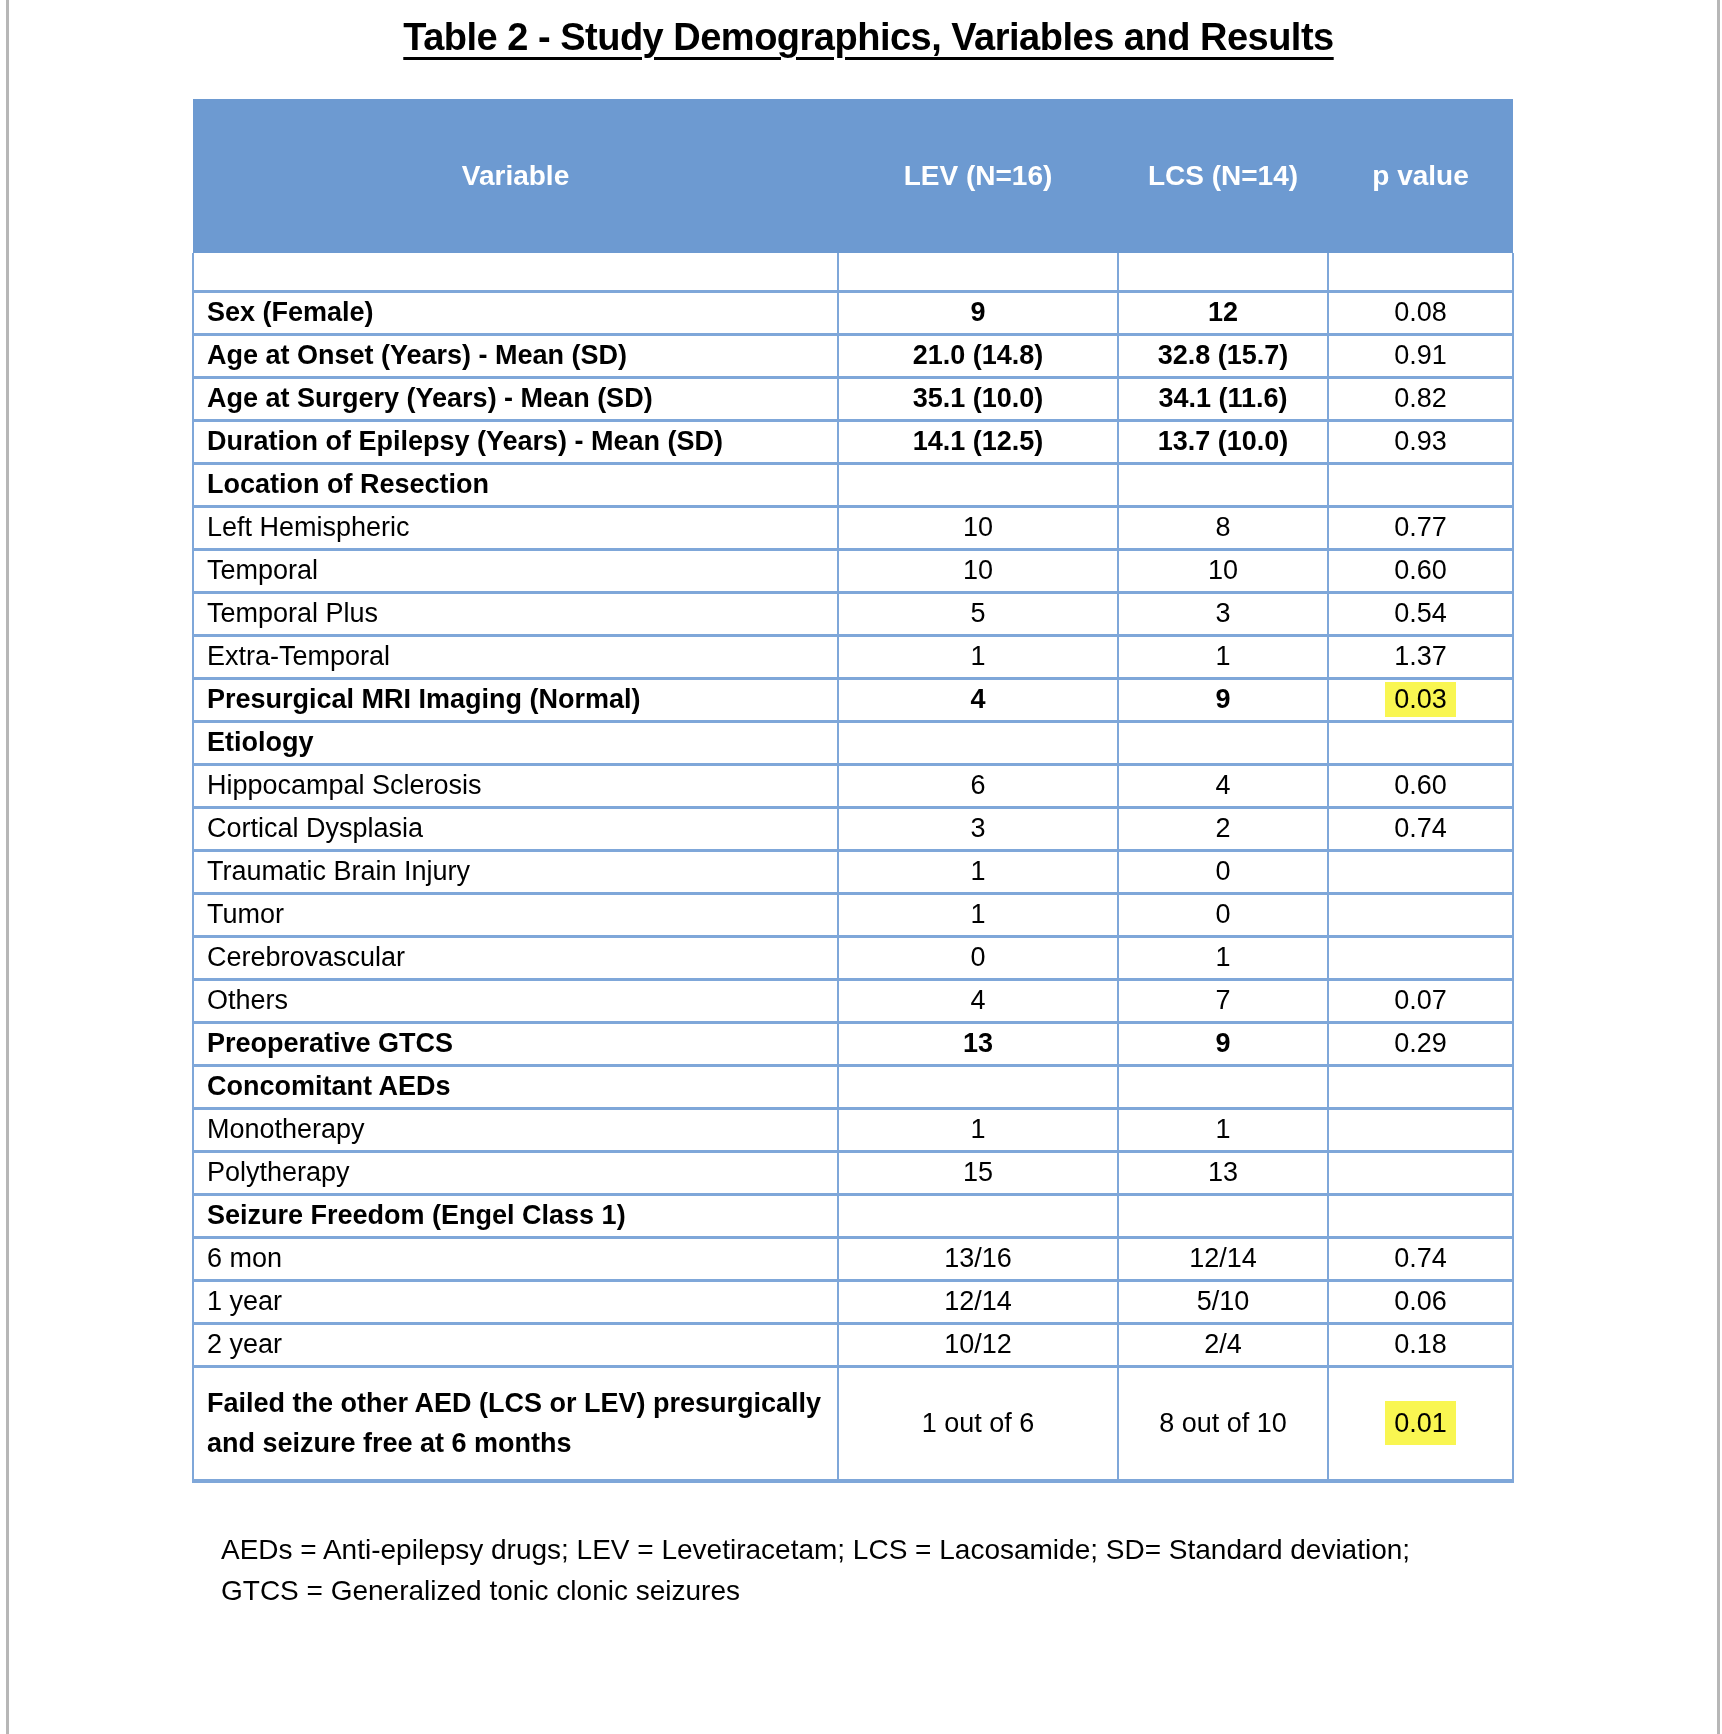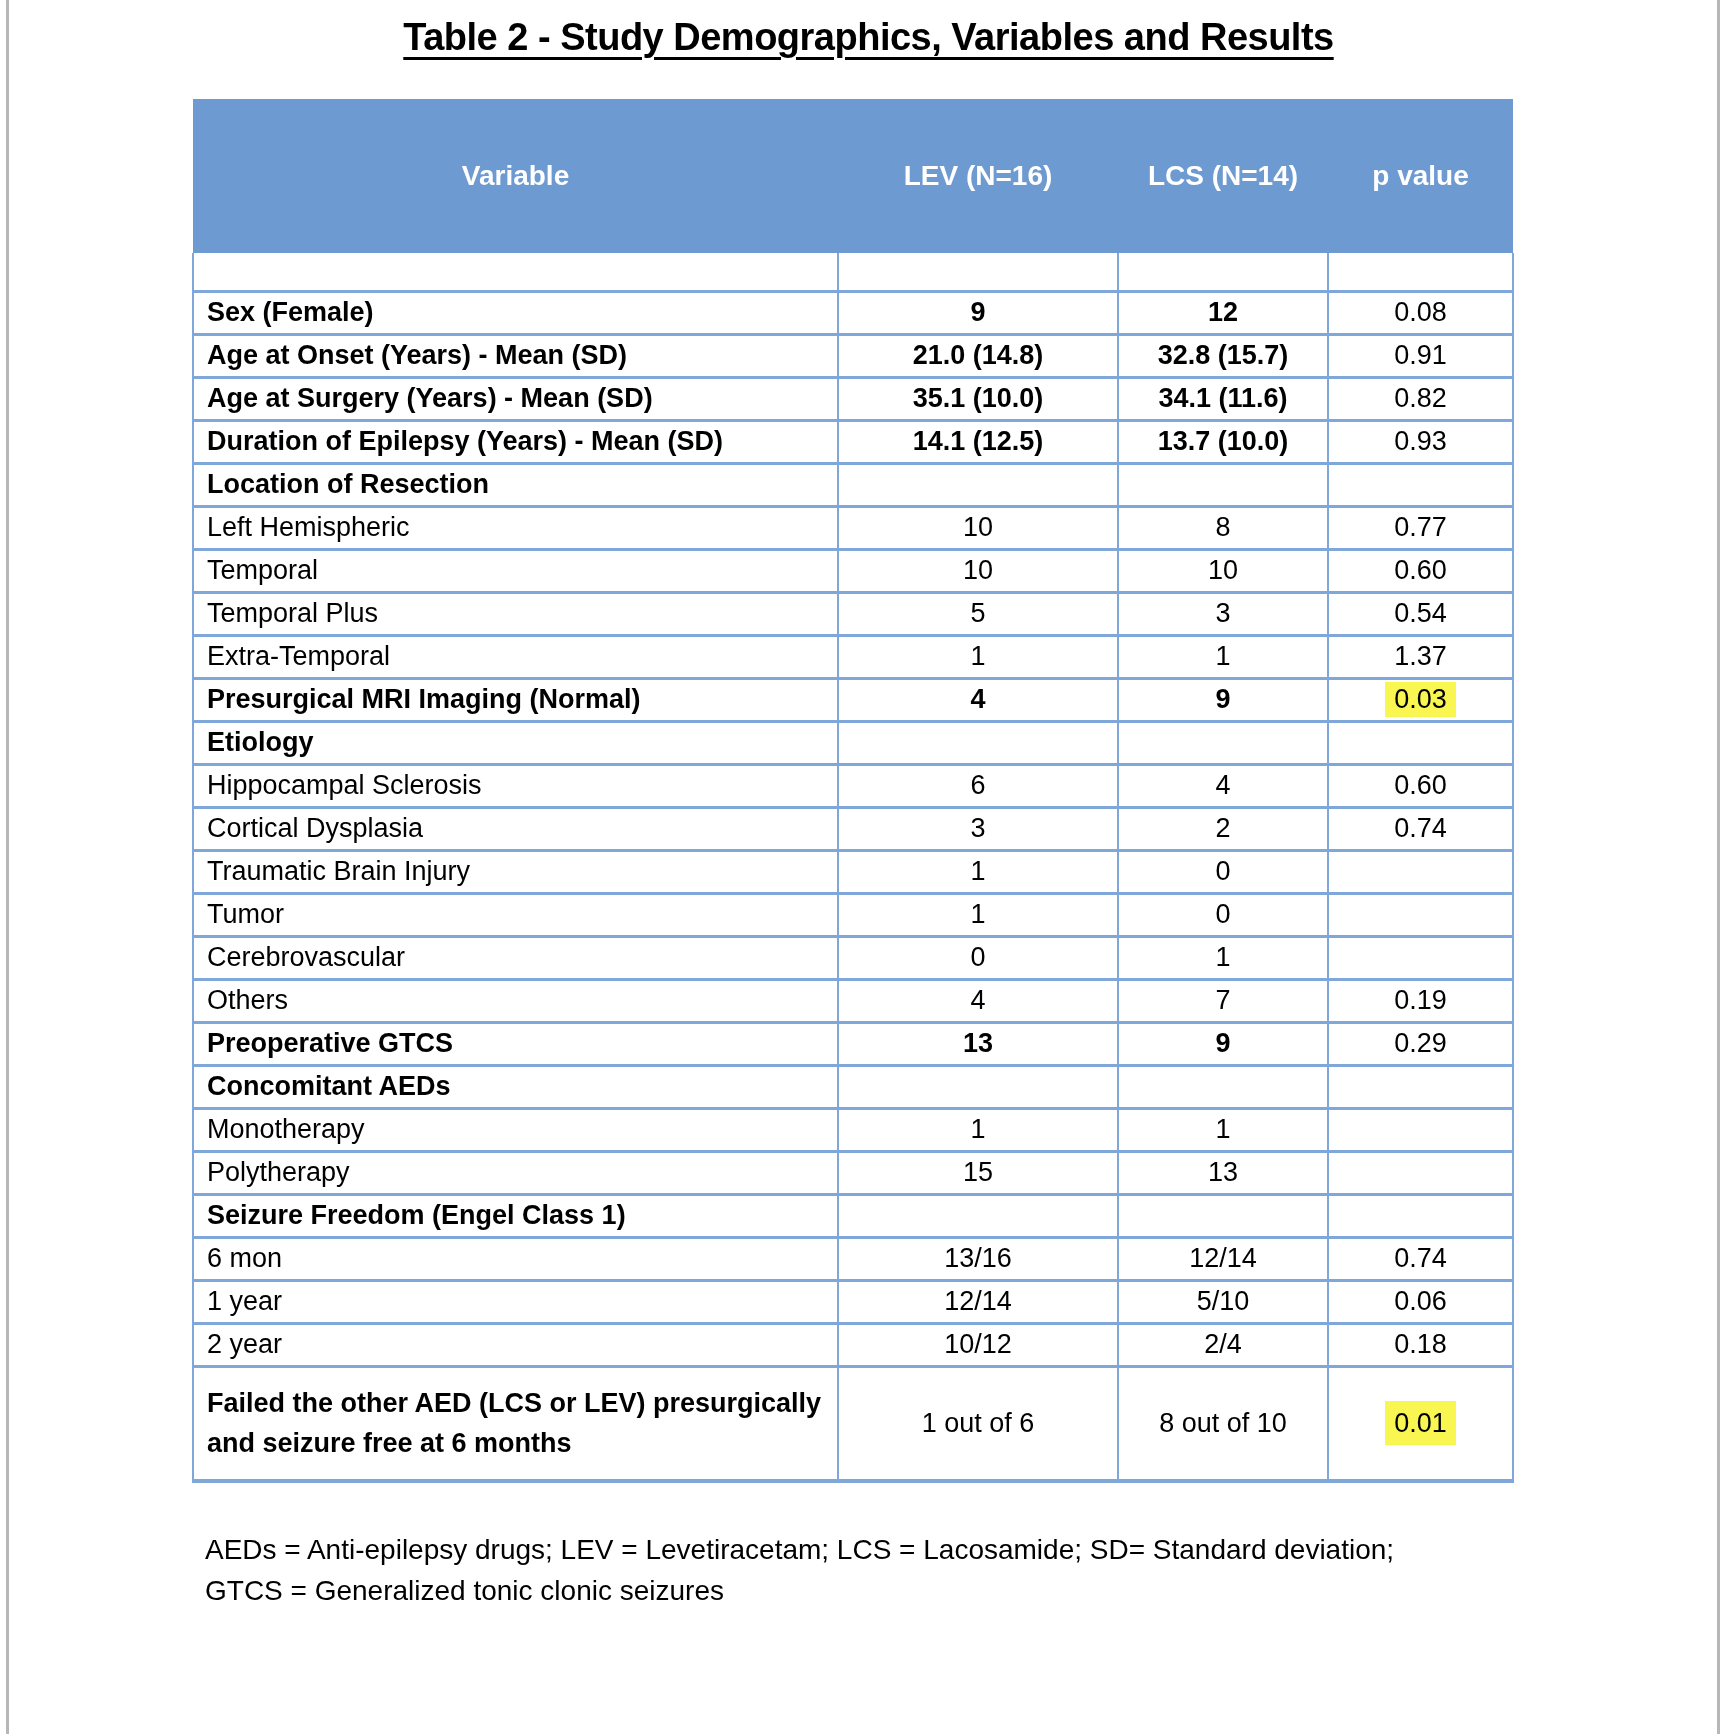--- a/index.html
+++ b/index.html
@@ -41,21 +41,21 @@
     background:#fff;
   }
   td.c-label{text-align:left;padding-left:13px;padding-right:10px;}
   td.c-val,td.c-p{text-align:center;}
   tr.b td.c-label,tr.b td.c-val{font-weight:bold;}
   tr.bl td.c-label{font-weight:bold;}
   tbody tr.tall td{height:115px;line-height:40px;}
   tbody tr:last-child td{border-bottom:4px solid var(--border);}
   .hl{background:var(--highlight);display:inline-block;padding:2px 9px;}
   .footnote{margin:46px 0 0 205px;font-size:28px;line-height:41px;}
-  .footnote div{white-space:nowrap;}
+  .footnote div{white-space:nowrap;margin-left:16px;}
 </style>
 </head>
 <body>
 
 <div class="edge edge-left"></div>
 <div class="edge edge-right"></div>
 
 <div>
 
   <h1 class="title">Table 2 - Study Demographics, Variables and Results</h1>
@@ -175,21 +175,21 @@
       <tr>
         <td class="c-label">Cerebrovascular</td>
         <td class="c-val">0</td>
         <td class="c-val">1</td>
         <td class="c-p"></td>
       </tr>
       <tr>
         <td class="c-label">Others</td>
         <td class="c-val">4</td>
         <td class="c-val">7</td>
-        <td class="c-p">0.19</td>
+        <td class="c-p">0.07</td>
       </tr>
       <tr class="b">
         <td class="c-label">Preoperative GTCS</td>
         <td class="c-val">13</td>
         <td class="c-val">9</td>
         <td class="c-p">0.29</td>
       </tr>
       <tr class="b">
         <td class="c-label">Concomitant AEDs</td>
         <td class="c-val"></td>

